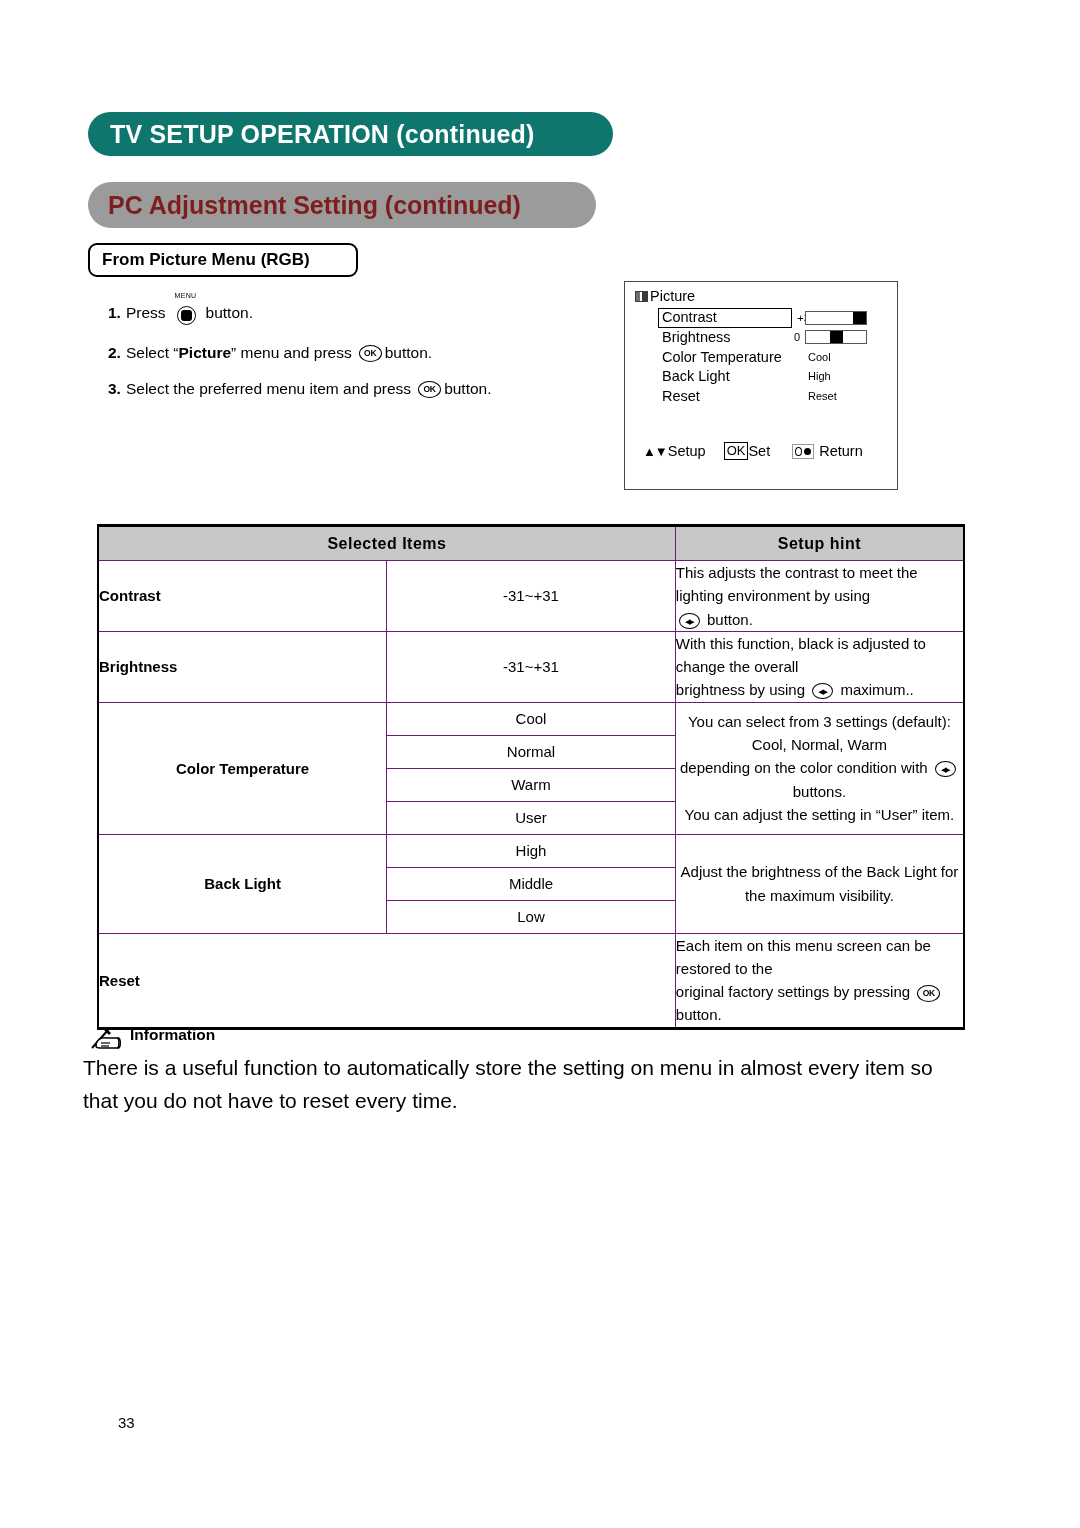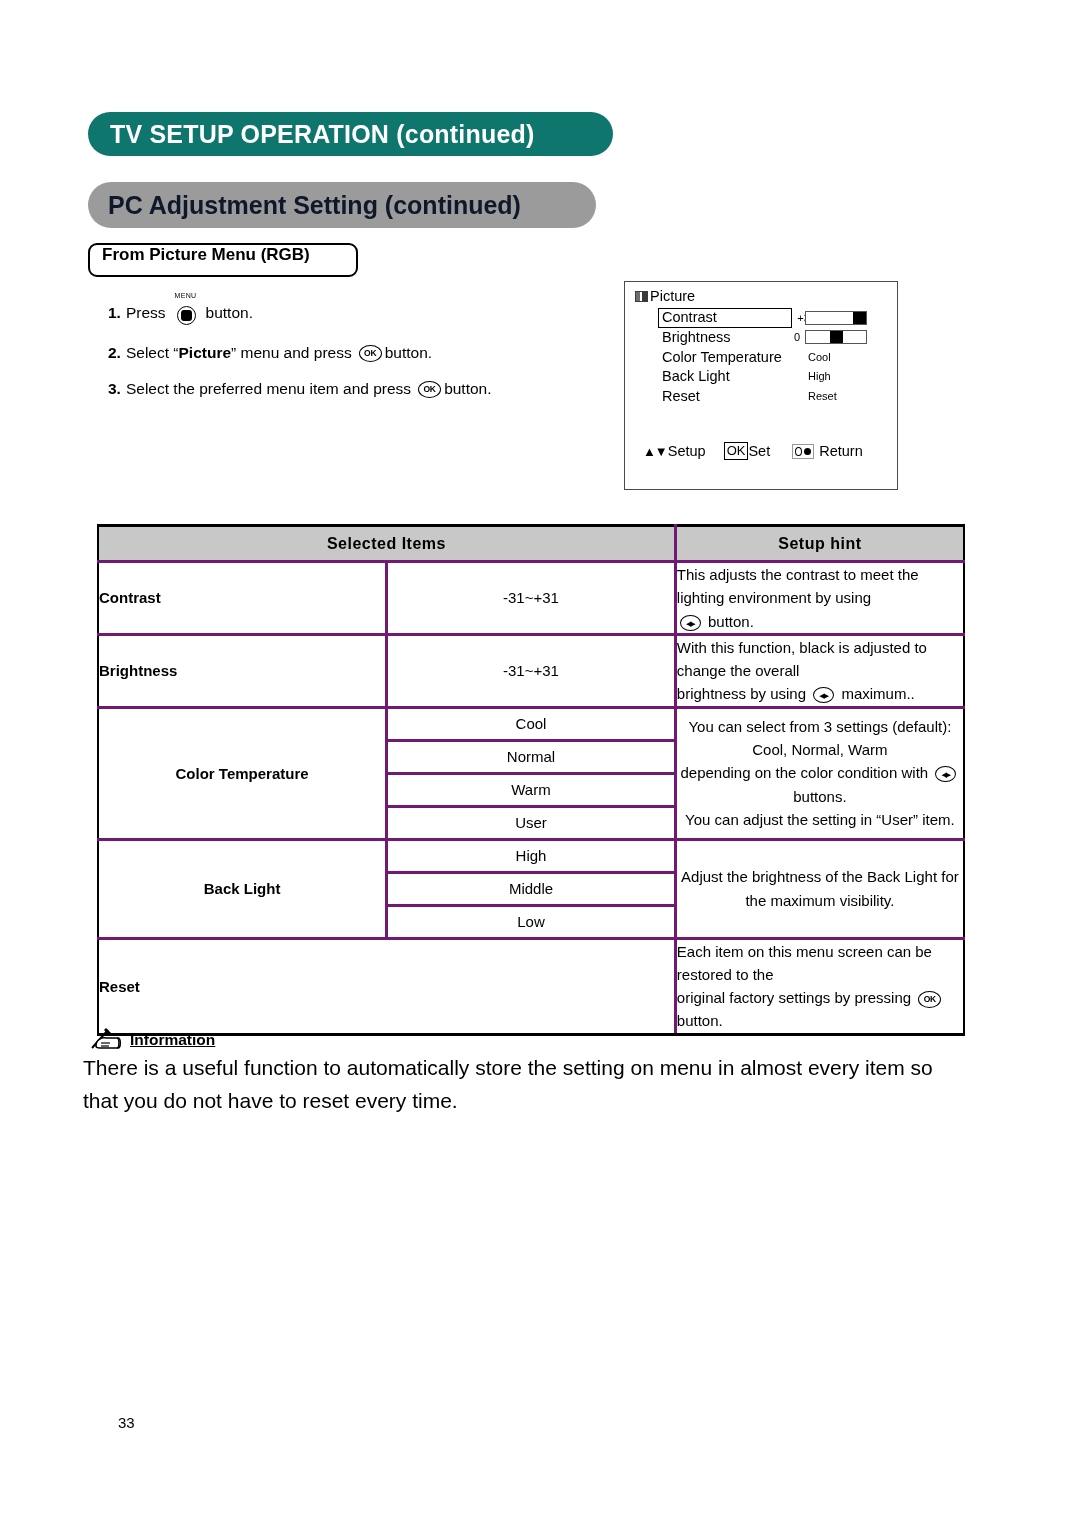--- a/index.html
+++ b/index.html
@@ -35,40 +35,40 @@
     box-sizing: border-box;
   }
   .banner-gray {
     position: absolute;
     left: 88px;
     top: 182px;
     width: 508px;
     height: 46px;
     background: #9b9b9b;
     border-radius: 23px;
-    color: #0f172a;
+    color: #7f1d1d;
     font-weight: bold;
     font-size: 25px;
     display: flex;
     align-items: center;
     padding-left: 20px;
     box-sizing: border-box;
   }
   .banner-outline {
     position: absolute;
     left: 88px;
     top: 243px;
     width: 270px;
     height: 34px;
     border: 2px solid #000000;
     border-radius: 9px;
     font-weight: bold;
     font-size: 17px;
     display: flex;
-    align-items: flex-start;
+    align-items: center;
     padding-left: 12px;
     box-sizing: border-box;
     background: #ffffff;
   }
 
   
   .steps {
     position: absolute;
     left: 108px;
     top: 300px;
@@ -292,21 +292,21 @@
   .tbl {
     position: absolute;
     left: 97px;
     top: 524px;
     width: 868px;
     border-collapse: collapse;
     table-layout: fixed;
     font-size: 15px;
   }
   .tbl td, .tbl th {
-    border: 3px solid #701a75;
+    border: 1px solid #701a75;
     padding: 0;
     vertical-align: middle;
   }
   .tbl thead th {
     background: #c8c8c8;
     font-weight: bold;
     font-size: 16px;
     height: 33px;
     text-align: center;
     letter-spacing: 0.5px;
@@ -334,24 +334,23 @@
   }
   .rowtall { height: 62px; }
   .sub-row { height: 33px; text-align: center; }
 
   
   .info-head {
     position: absolute;
     left: 88px;
     top: 1026px;
     display: flex;
-    align-items: center;
+    align-items: flex-start;
     font-weight: bold;
     font-size: 15.5px;
-    text-decoration: underline;
   }
   .hand-icon {
     width: 38px;
     height: 28px;
     margin-right: 4px;
     position: relative;
   }
   .info-body {
     position: absolute;
     left: 83px;

